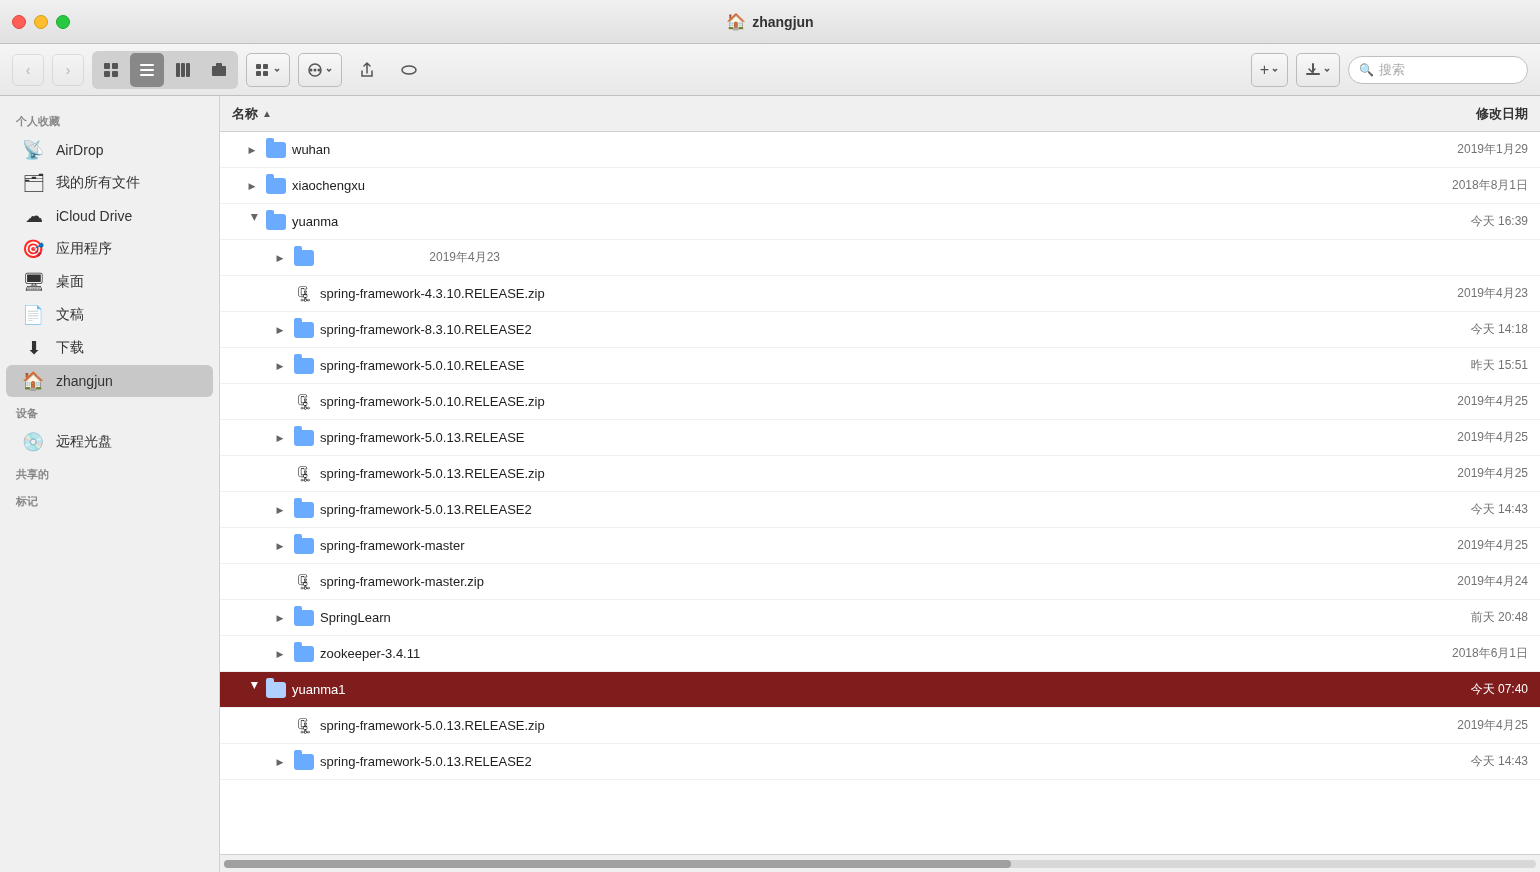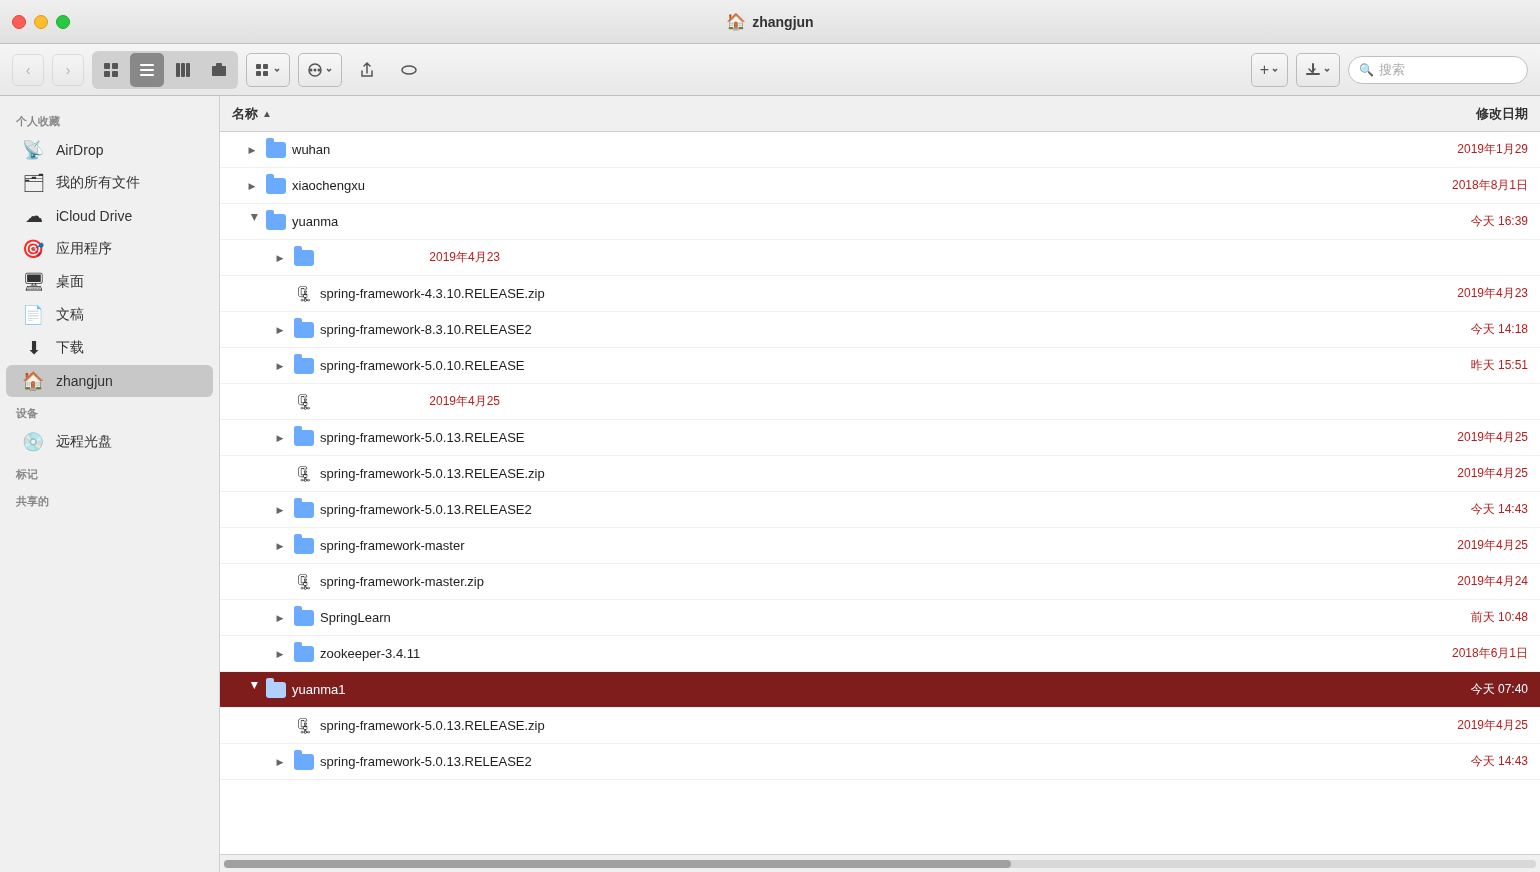--- a/index.html
+++ b/index.html
@@ -263,21 +263,21 @@
     .file-row.selected .folder-icon::before { background: #b0d0ff; }
     .file-name {
       flex: 1;
       white-space: nowrap;
       overflow: hidden;
       text-overflow: ellipsis;
     }
     .file-date {
       width: 180px;
       text-align: right;
-      color: #b91c1c;
+      color: #737373;
       font-size: 12px;
       flex-shrink: 0;
     }
 
     
     .file-list-body::-webkit-scrollbar { width: 8px; }
     .file-list-body::-webkit-scrollbar-track { background: #f0f0f0; }
     .file-list-body::-webkit-scrollbar-thumb { background: #c0c0c0; border-radius: 4px; }
 
     
@@ -458,22 +458,22 @@
       <span class="sidebar-icon">🏠</span>
       <span>zhangjun</span>
     </div>
 
     <div class="sidebar-section-label">设备</div>
     <div class="sidebar-item">
       <span class="sidebar-icon">💿</span>
       <span>远程光盘</span>
     </div>
 
+    <div class="sidebar-section-label">共享的</div>
     <div class="sidebar-section-label">标记</div>
-    <div class="sidebar-section-label">共享的</div>
   </div>
 
   <div class="file-list">
     <div class="file-list-header">
       <div class="col-name">
         <span>名称</span>
         <span class="sort-icon">▲</span>
       </div>
       <div class="col-date">修改日期</div>
     </div>
@@ -540,20 +540,21 @@
           </span>
     <span class="file-name">spring-framework-5.0.10.RELEASE</span>
     <span class="file-date">昨天 15:51</span>
   </div>
         <div class="file-row">
     <span class="file-indent" style="width:40px; flex-shrink:0;"></span>
     <span class="expand-btn"></span>
     <span class="file-icon">
             <span style="font-size:15px;">🗜</span>
           </span>
+    <span class="file-name">spring-framework-5.0.10.RELEASE.zip</span>
     <span class="file-date">2019年4月25</span>
   </div>
         <div class="file-row">
     <span class="file-indent" style="width:40px; flex-shrink:0;"></span>
     <span class="expand-btn">▶</span>
     <span class="file-icon">
             <div class="folder-icon"></div>
           </span>
     <span class="file-name">spring-framework-5.0.13.RELEASE</span>
     <span class="file-date">2019年4月25</span>
@@ -594,21 +595,21 @@
     <span class="file-name">spring-framework-master.zip</span>
     <span class="file-date">2019年4月24</span>
   </div>
         <div class="file-row">
     <span class="file-indent" style="width:40px; flex-shrink:0;"></span>
     <span class="expand-btn">▶</span>
     <span class="file-icon">
             <div class="folder-icon"></div>
           </span>
     <span class="file-name">SpringLearn</span>
-    <span class="file-date">前天 10:48</span>
+    <span class="file-date">前天 20:48</span>
   </div>
         <div class="file-row">
     <span class="file-indent" style="width:40px; flex-shrink:0;"></span>
     <span class="expand-btn">▶</span>
     <span class="file-icon">
             <div class="folder-icon"></div>
           </span>
     <span class="file-name">zookeeper-3.4.11</span>
     <span class="file-date">2018年6月1日</span>
   </div>

